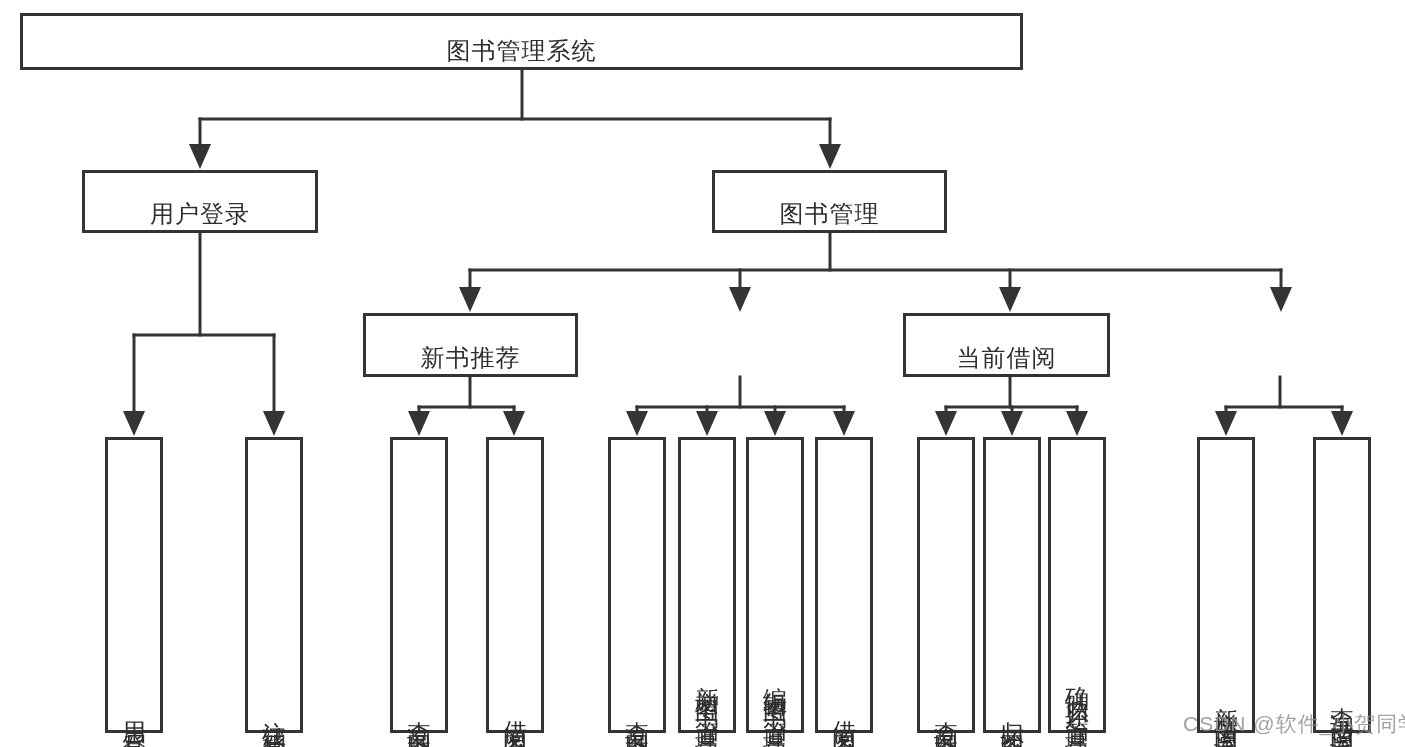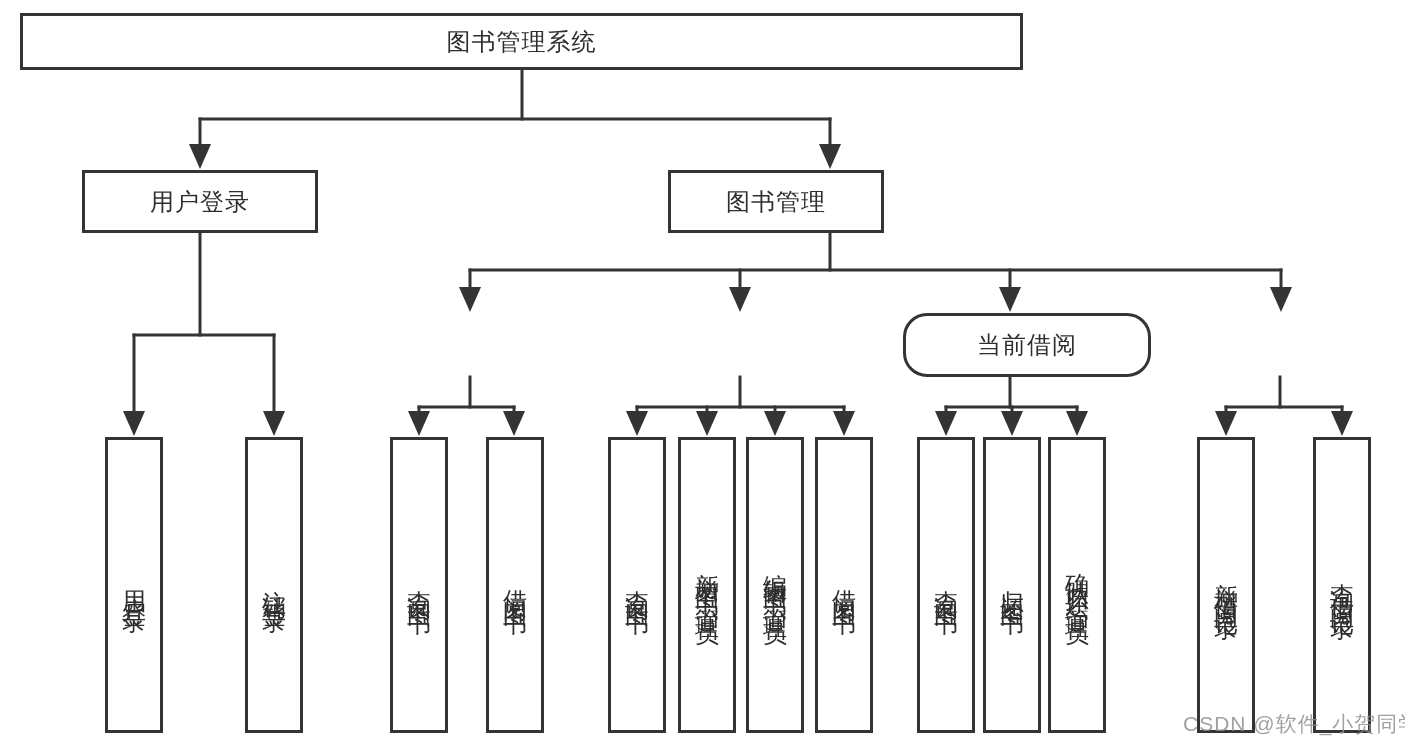--- a/index.html
+++ b/index.html
@@ -20,21 +20,21 @@
     left: 0;
     top: 0;
     z-index: 1;
   }
   .node {
     position: absolute;
     box-sizing: border-box;
     background: #ffffff;
     border: 3px solid #343434;
     display: flex;
-    align-items: center;
+    align-items: flex-end;
     justify-content: center;
     color: #2e2e2e;
     z-index: 2;
   }
   .node.h {
     font-size: 24px;
     letter-spacing: 1px;
   }
   .node.root {
     left: 20px; top: 13px;
@@ -135,25 +135,28 @@
     <polygon points="1331,411 1353,411 1342,436" stroke="none"></polygon>
   </svg>
 
   <div class="node root h">
     <span>图书管理系统</span>
   </div>
 
   <div class="node h lvl2" style="left:82px;width:236px;">
     <span>用户登录</span>
   </div>
-  <div class="node h lvl2" style="left:668px;width:216px;font-family:Liberation Mono, monospace;">
+  <div class="node h lvl2" style="left:712px;width:235px;font-family:Liberation Mono, monospace;">
     <span>图书管理</span>
   </div>
 
-  <div class="node h lvl3" style="left:903px;width:248px;border-radius:24px;">
+  <div class="node h lvl3" style="left:363px;width:215px;">
+    <span>新书推荐</span>
+  </div>
+  <div class="node h lvl3" style="left:903px;width:207px;">
     <span>当前借阅</span>
   </div>
 
   <div class="node leaf" style="left:105px;">
     <span class="vtext">用户登录</span>
   </div>
   <div class="node leaf" style="left:245px;">
     <span class="vtext">注销登录</span>
   </div>
   <div class="node leaf" style="left:390px;">

